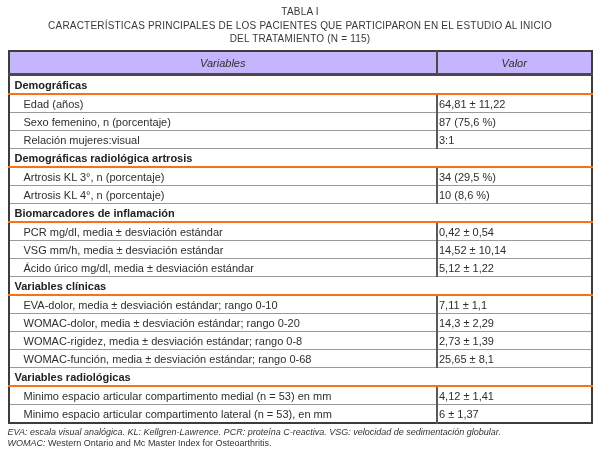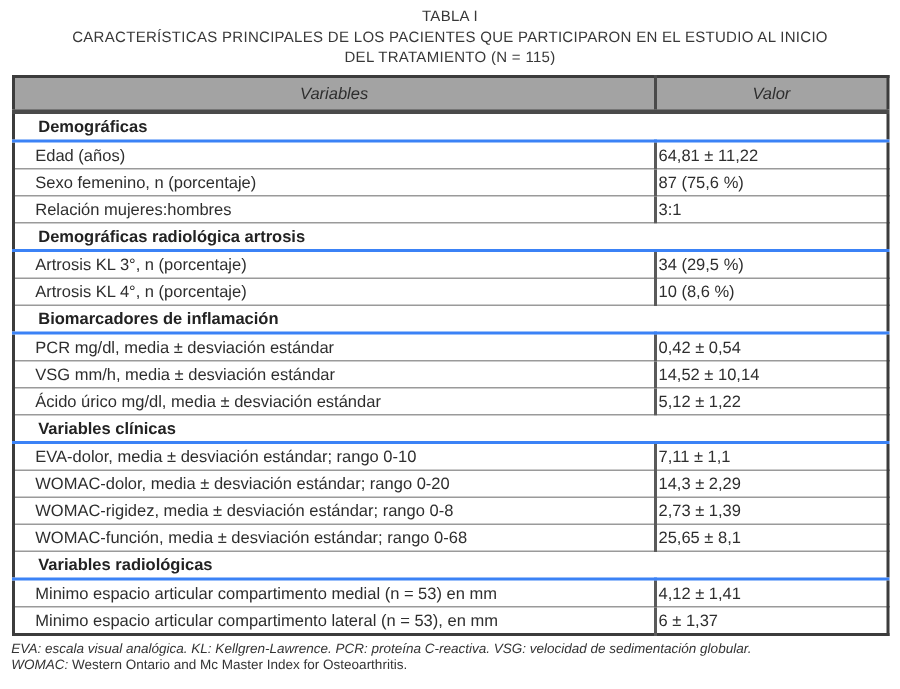--- a/index.html
+++ b/index.html
@@ -12,29 +12,29 @@
     color:#383838;letter-spacing:0.2px;
   }
   .titleblock .t1{margin-bottom:1px;}
   table.main{
     border-collapse:collapse;width:585px;margin:5px auto 0;
     font-size:11px;table-layout:fixed;color:#2e2e2e;
     border:2px solid #3c3c3c;
   }
   col.c1{width:73.5%;} col.c2{width:26.5%;}
   th{
-    background:#a3a3a3;font-style:italic;font-weight:normal;
+    background:#c4b5fd;font-style:italic;font-weight:normal;
     height:19px;font-size:11px;color:#2e2e2e;
     border-bottom:3px solid #4a4a4a;
   }
   th.valor{border-left:2px solid #4a4a4a;}
   td{height:15px;padding-top:1px;padding-bottom:1px;}
   td.section{
-    font-weight:bold;padding-left:16px;color:#222;
-    border-top:1px solid #9a9a9a;border-bottom:2px solid #3b82f6;
+    font-weight:bold;padding-left:5px;color:#222;
+    border-top:1px solid #9a9a9a;border-bottom:2px solid #f97316;
   }
   td.label{
     padding-left:14px;border-top:1px solid #9a9a9a;
   }
   td.value{
     border-top:1px solid #9a9a9a;
     border-left:2px solid #5a5a5a;
   }
   tr.first-after-section td{border-top:none;}
   .footnote{
@@ -72,21 +72,21 @@
       </tr>
       <tr class="first-after-section">
         <td class="label">Edad (años)</td>
         <td class="value">64,81 ± 11,22</td>
       </tr>
       <tr>
         <td class="label">Sexo femenino, n (porcentaje)</td>
         <td class="value">87 (75,6 %)</td>
       </tr>
       <tr>
-        <td class="label">Relación mujeres:hombres</td>
+        <td class="label">Relación mujeres:visual</td>
         <td class="value">3:1</td>
       </tr>
 
       <tr>
         <td class="section" colspan="2">Demográficas radiológica artrosis</td>
       </tr>
       <tr>
         <td class="label">Artrosis KL 3°, n (porcentaje)</td>
         <td class="value">34 (29,5 %)</td>
       </tr>

